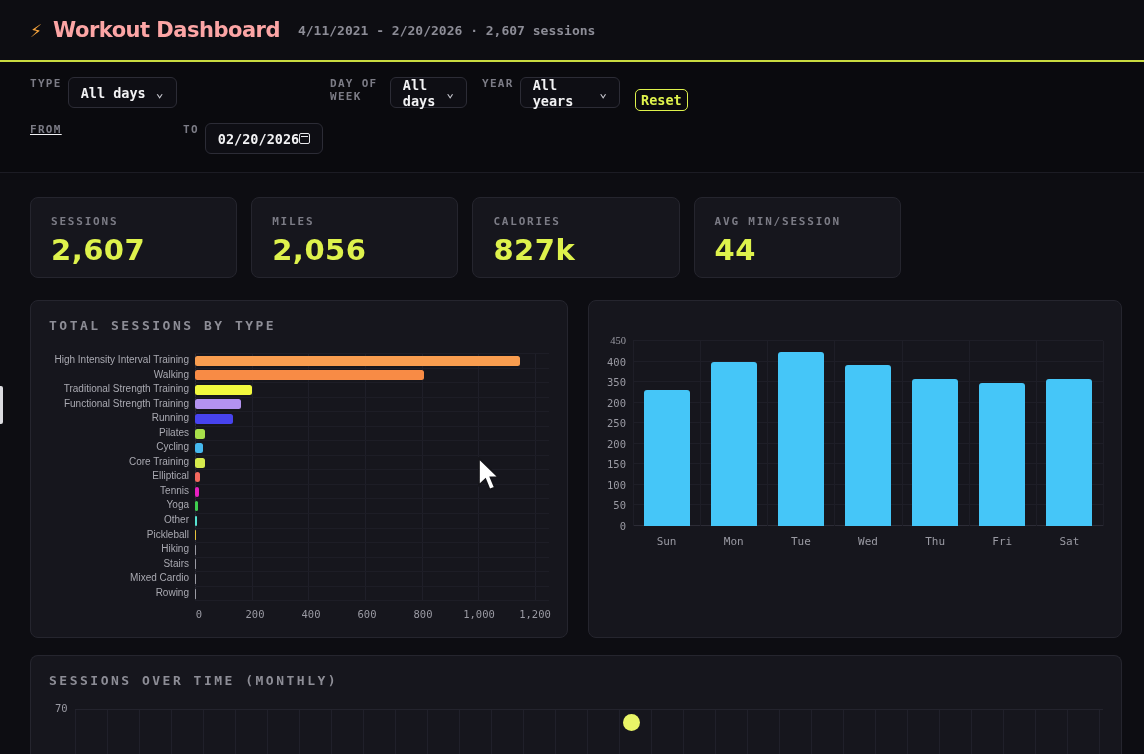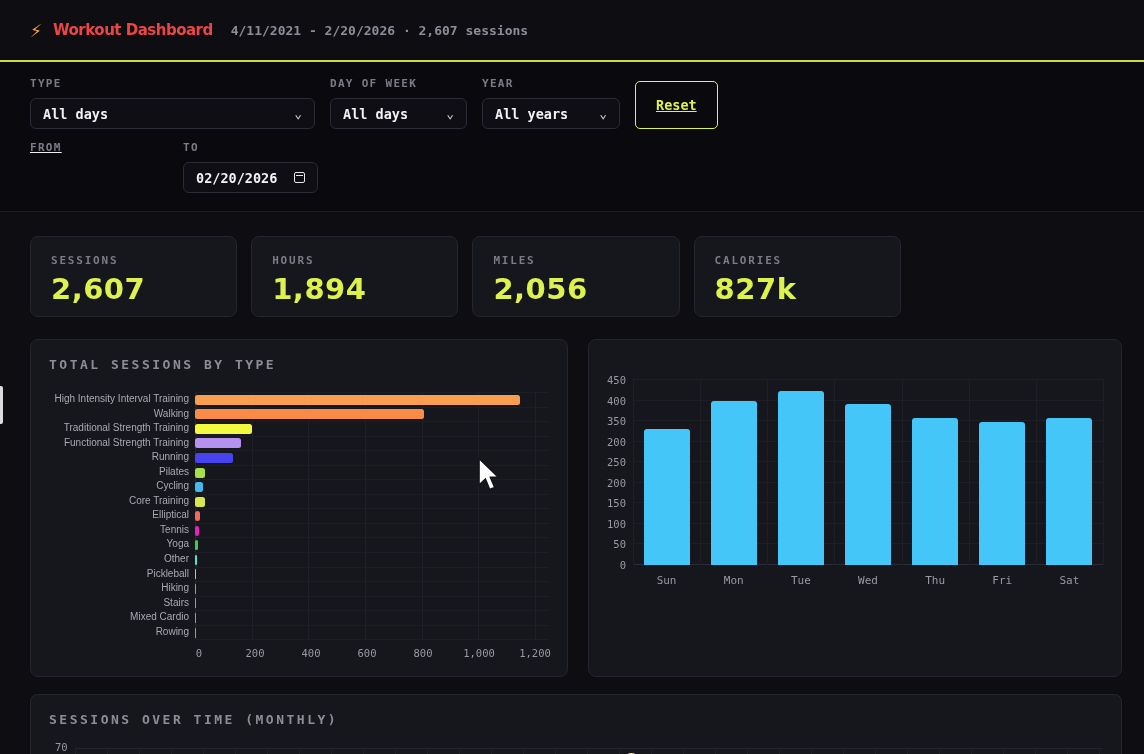--- a/index.html
+++ b/index.html
@@ -12,42 +12,42 @@
   }
   
   .header {
     height:62px; background:#0d0d12;
     border-bottom:2px solid #c9db40;
     display:flex; align-items:center; padding:0 30px;
   }
   .bolt { font-size:20px; color:#f5a33c; margin-right:11px; }
   .title {
     font-family:"DejaVu Sans", sans-serif; font-weight:bold;
-    font-size:15px; color:#ef4444; letter-spacing:-0.5px;
+    font-size:21px; color:#fca5a5; letter-spacing:-0.5px;
   }
   .subtitle { margin-left:18px; font-size:13px; color:#8d8d97; font-weight:600; }
   
   .filters { background:#0a0a0e; border-bottom:1px solid #1c1c24; padding:15px 30px 18px; }
   .frow { display:flex; gap:15px; }
   .frow + .frow { margin-top:12px; }
-  .fgroup { display:flex; flex-direction:column; }
+  .fgroup { display:flex; flex-direction:row;gap:6px; }
   .flabel { font-size:11px; color:#7c7c86; letter-spacing:1.3px; margin-bottom:8px; font-weight:600; }
   .select, .dateinput {
     background:#0e0e14; border:1px solid #2c2c36; border-radius:6px;
     height:31px; display:flex; align-items:center; justify-content:space-between;
     padding:0 12px; font-size:13.5px; font-weight:600; color:#f2f2f4; cursor:pointer;
   }
   .chev { font-size:13px; color:#c8c8d0; margin-left:10px; line-height:10px; }
   .w-type{width:285px;} .w-day{width:137px;} .w-year{width:138px;}
   .w-from{width:138px;text-decoration:underline;} .w-to{width:135px;}
   .reset-btn {
-    align-self:flex-end; height:48px; padding:0 20px;
+    align-self:flex-end; height:22px; padding:0 5px;
     background:transparent; border:1.5px solid #def24c; border-radius:5px;
     color:#def24c; font-family:"DejaVu Sans Mono", monospace;
-    font-size:13.5px; font-weight:700; cursor:pointer;text-decoration:underline;
+    font-size:13.5px; font-weight:700; cursor:pointer;
   }
   .cal-icon { width:11px; height:11px; border:1.6px solid #e8e8ec; border-radius:2px; position:relative; }
   .cal-icon::after { content:""; position:absolute; left:1px; right:1px; top:1.5px; height:1.5px; background:#e8e8ec; }
   
   .main { background:#0d0d12; padding:24px 0 0 30px; min-height:560px; }
   .stats { width:1092px; display:grid; grid-template-columns:repeat(5,1fr); gap:14px; }
   .stat-card { background:#16161d; border:1px solid #25252e; border-radius:8px; padding:17px 20px 15px; height:81px; }
   .stat-label { font-size:11px; color:#7c7c86; letter-spacing:1.8px; font-weight:600; }
   .stat-value {
     font-family:"DejaVu Sans", sans-serif; font-weight:bold;
@@ -144,30 +144,30 @@
 </div>
 
 <div class="main">
 
   <div class="stats">
     <div class="stat-card">
       <div class="stat-label">SESSIONS</div>
       <div class="stat-value">2,607</div>
     </div>
     <div class="stat-card">
-      <div class="stat-label">HOURS</div>
-      <div class="stat-value">1,894</div>
-    </div>
-    <div class="stat-card">
       <div class="stat-label">MILES</div>
       <div class="stat-value">2,056</div>
     </div>
     <div class="stat-card">
       <div class="stat-label">CALORIES</div>
       <div class="stat-value">827k</div>
+    </div>
+    <div class="stat-card">
+      <div class="stat-label">AVG MIN/SESSION</div>
+      <div class="stat-value">44</div>
     </div>
   </div>
 
   <div class="charts">
 
     <div class="chart-card">
       <div class="chart-title">TOTAL SESSIONS BY TYPE</div>
       <div class="hchart-body">
         <div class="hlabels">
             <div class="hlab">High Intensity Interval Training</div>
@@ -265,21 +265,21 @@
         <div class="vyaxis">
             <span class="ytick" style="top: 179px;">0</span>
             <span class="ytick" style="top: 158.444px;">50</span>
             <span class="ytick" style="top: 137.889px;">100</span>
             <span class="ytick" style="top: 117.333px;">150</span>
             <span class="ytick" style="top: 96.7778px;">200</span>
             <span class="ytick" style="top: 76.2222px;">250</span>
             <span class="ytick" style="top: 55.6667px;">200</span>
             <span class="ytick" style="top: 35.1111px;">350</span>
             <span class="ytick" style="top: 14.5556px;">400</span>
-            <span class="ytick" style="top: -6px;">450</span>
+            <span class="ytick" style="top: -6px; font-family: Liberation Serif, serif;">450</span>
           </div>
         <div class="vplot">
             <div class="hline baseline" style="bottom: 0px;"></div>
             <div class="hline" style="bottom: 20.5556px;"></div>
             <div class="hline" style="bottom: 41.1111px;"></div>
             <div class="hline" style="bottom: 61.6667px;"></div>
             <div class="hline" style="bottom: 82.2222px;"></div>
             <div class="hline" style="bottom: 102.778px;"></div>
             <div class="hline" style="bottom: 123.333px;"></div>
             <div class="hline" style="bottom: 143.889px;"></div>

